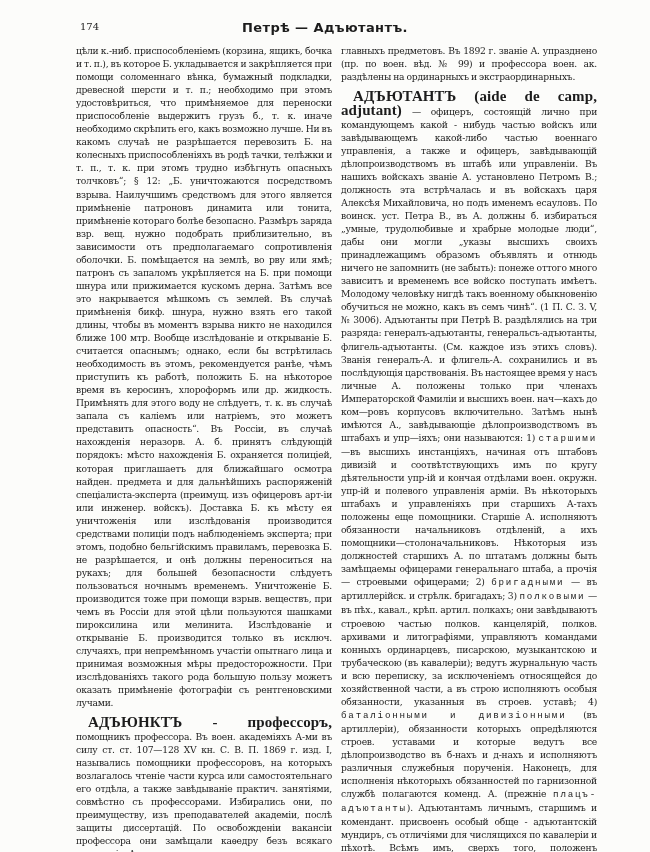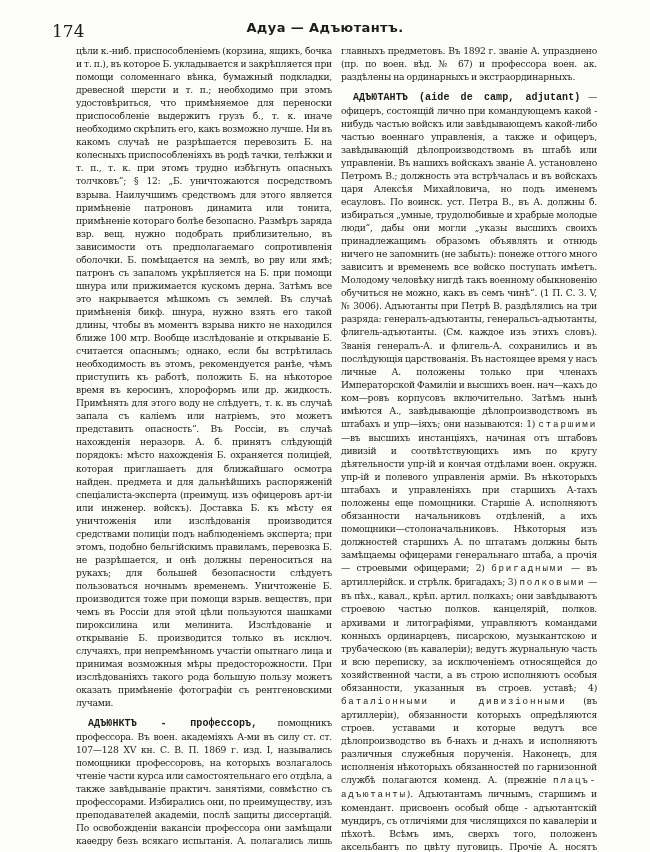--- a/index.html
+++ b/index.html
@@ -10,22 +10,22 @@
     margin:0 auto;
     background:#fcfcfa;
     color:#1c1c1c;
     overflow:hidden;
     font-family:"DejaVu Serif", serif;
   }
   .running-head {
     position:absolute; top:20px; left:0; width:650px; height:18px;
   }
   .folio {
-    position:absolute; left:52px; top:1px;
-    font-size:17px; font-family:"DejaVu Serif", serif;
+    position:absolute; left:80px; top:1px;
+    font-size:10px; font-family:"DejaVu Serif", serif;
   }
   .head-title {
     position:absolute; left:0; width:100%; text-align:center; top:0;
     font-family:"DejaVu Sans", sans-serif;
     font-weight:bold; font-size:13px; letter-spacing:0.4px;
   }
   .columns {
     position:absolute; top:44px; left:76px; width:521px;
     display:flex; gap:9px;
   }
@@ -34,38 +34,38 @@
     font-size:9.2px;
     line-height:13.05px;
     text-align:justify;
     letter-spacing:-0.25px;
     word-spacing:-0.5px;
     hyphens:auto; -webkit-hyphens:auto;
   }
   .col p.para { margin:0; }
   .col p.entry { text-indent:12px; margin-top:6.5px; }
   .run-bold {
-    font-family:Liberation Mono, monospace;
+    font-family:Liberation Serif, serif;
     font-weight:bold;
-    font-size:10px;
+    font-size:15px;
     letter-spacing:0.1px;
   }
   .run-spaced { letter-spacing:1.8px;font-family:Liberation Mono, monospace; }
 </style>
 </head>
 <body>
 
 <div class="page" style="background: rgb(252, 252, 250); color: rgb(28, 28, 28);">
   <div class="running-head">
     <span class="folio">174</span>
-    <span class="head-title">Адуа — Адъютантъ.</span>
+    <span class="head-title">Петрѣ — Адъютантъ.</span>
   </div>
   <div class="columns">
     <div class="col">
         <p class="para"><span>цѣли к.-ниб. приспособленіемъ (корзина, ящикъ, бочка и т. п.), въ которое Б. укладывается и закрѣпляется при помощи соломеннаго вѣнка, бумажный подкладки, древесной шерсти и т. п.; необходимо при этомъ удостовѣриться, что примѣняемое для переноски приспособленіе выдержитъ грузъ б., т. к. иначе необходимо скрѣпить его, какъ возможно лучше. Ни въ какомъ случаѣ не разрѣшается перевозить Б. на колесныхъ приспособленіяхъ въ родѣ тачки, телѣжки и т. п., т. к. при этомъ трудно избѣгнуть опасныхъ толчковъ“; § 12: „Б. уничтожаются посредствомъ взрыва. Наилучшимъ средствомъ для этого является примѣненіе патроновъ динамита или тонита, примѣненіе котораго болѣе безопасно. Размѣръ заряда взр. вещ. нужно подобрать приблизительно, въ зависимости отъ предполагаемаго сопротивленія оболочки. Б. помѣщается на землѣ, во рву или ямѣ; патронъ съ запаломъ укрѣпляется на Б. при помощи шнура или прижимается кускомъ дерна. Затѣмъ все это накрывается мѣшкомъ съ землей. Въ случаѣ примѣненія бикф. шнура, нужно взять его такой длины, чтобы въ моментъ взрыва никто не находился ближе 100 мтр. Вообще изслѣдованіе и открываніе Б. считается опаснымъ; однако, если бы встрѣтилась необходимость въ этомъ, рекомендуется ранѣе, чѣмъ приступить къ работѣ, положить Б. на нѣкоторое время въ керосинъ, хлороформъ или др. жидкость. Примѣнять для этого воду не слѣдуетъ, т. к. въ случаѣ запала съ каліемъ или натріемъ, это можетъ представить опасность“. Въ Россіи, въ случаѣ нахожденія неразорв. А. б. принятъ слѣдующій порядокъ: мѣсто нахожденія Б. охраняется полиціей, которая приглашаетъ для ближайшаго осмотра найден. предмета и для дальнѣйшихъ распоряженій спеціалиста-эксперта (преимущ. изъ офицеровъ арт-іи или инженер. войскъ). Доставка Б. къ мѣсту ея уничтоженія или изслѣдованія производится средствами полиціи подъ наблюденіемъ эксперта; при этомъ, подобно бельгійскимъ правиламъ, перевозка Б. не разрѣшается, и онѣ должны переноситься на рукахъ; для большей безопасности слѣдуетъ пользоваться ночнымъ временемъ. Уничтоженіе Б. производится тоже при помощи взрыв. веществъ, при чемъ въ Россіи для этой цѣли пользуются шашками пироксилина или мелинита. Изслѣдованіе и открываніе Б. производится только въ исключ. случаяхъ, при непремѣнномъ участіи опытнаго лица и принимая возможныя мѣры предосторожности. При изслѣдованіяхъ такого рода большую пользу можетъ оказать примѣненіе фотографіи съ рентгеновскими лучами.</span></p>
         <p class="para entry"><span class="run-bold">АДЪЮНКТЪ - профессоръ,</span><span> помощникъ профессора. Въ воен. академіяхъ А-ми въ силу ст. ст. 107—128 XV кн. С. В. П. 1869 г. изд. I, назывались помощники профессоровъ, на которыхъ возлагалось чтеніе части курса или самостоятельнаго его отдѣла, а также завѣдываніе практич. занятіями, совмѣстно съ профессорами. Избирались они, по преимуществу, изъ преподавателей академіи, послѣ защиты диссертацій. По освобожденіи вакансіи профессора они замѣщали каѳедру безъ всякаго испытанія. А. полагались лишь при каѳедрахъ</span></p>
       </div>
     <div class="col">
-        <p class="para"><span>главныхъ предметовъ. Въ 1892 г. званіе А. упразднено (пр. по воен. вѣд. № 67) и профессора воен. ак. раздѣлены на ординарныхъ и экстраординарныхъ.</span></p>
+        <p class="para"><span>главныхъ предметовъ. Въ 1892 г. званіе А. упразднено (пр. по воен. вѣд. № 99) и профессора воен. ак. раздѣлены на ординарныхъ и экстраординарныхъ.</span></p>
         <p class="para entry"><span class="run-bold">АДЪЮТАНТЪ (aide de camp, adjutant)</span><span> — офицеръ, состоящій лично при командующемъ какой - нибудь частью войскъ или завѣдывающемъ какой-либо частью военнаго управленія, а также и офицеръ, завѣдывающій дѣлопроизводствомъ въ штабѣ или управленіи. Въ нашихъ войскахъ званіе А. установлено Петромъ В.; должность эта встрѣчалась и въ войскахъ царя Алексѣя Михайловича, но подъ именемъ есауловъ. По воинск. уст. Петра В., въ А. должны б. избираться „умные, трудолюбивые и храбрые молодые люди“, дабы они могли „указы высшихъ своихъ принадлежащимъ образомъ объявлять и отнюдь ничего не запомнить (не забыть): понеже оттого много зависитъ и временемъ все войско поступать имѣетъ. Молодому человѣку нигдѣ такъ военному обыкновенію обучиться не можно, какъ въ семъ чинѣ“. (1 П. С. З. V, № 3006). Адъютанты при Петрѣ В. раздѣлялись на три разряда: генералъ-адъютанты, генеральсъ-адъютанты, флигель-адъютанты. (См. каждое изъ этихъ словъ). Званія генералъ-А. и флигель-А. сохранились и въ послѣдующія царствованія. Въ настоящее время у насъ личные А. положены только при членахъ Императорской Фамиліи и высшихъ воен. нач—кахъ до ком—ровъ корпусовъ включительно. Затѣмъ нынѣ имѣются А., завѣдывающіе дѣлопроизводствомъ въ штабахъ и упр—іяхъ; они называются: 1) </span><span class="run-spaced">старшими</span><span>—въ высшихъ инстанціяхъ, начиная отъ штабовъ дивизій и соотвѣтствующихъ имъ по кругу дѣятельности упр-ій и кончая отдѣлами воен. окружн. упр-ій и полевого управленія арміи. Въ нѣкоторыхъ штабахъ и управленіяхъ при старшихъ А-тахъ положены еще помощники. Старшіе А. исполняютъ обязанности начальниковъ отдѣленій, а ихъ помощники—столоначальниковъ. Нѣкоторыя изъ должностей старшихъ А. по штатамъ должны быть замѣщаемы офицерами генеральнаго штаба, а прочія — строевыми офицерами; 2) </span><span class="run-spaced">бригадными</span><span> — въ артиллерійск. и стрѣлк. бригадахъ; 3) </span><span class="run-spaced">полковыми</span><span> — въ пѣх., кавал., крѣп. артил. полкахъ; они завѣдываютъ строевою частью полков. канцелярій, полков. архивами и литографіями, управляютъ командами конныхъ ординарцевъ, писарскою, музыкантскою и трубаческою (въ кавалеріи); ведутъ журнальную часть и всю переписку, за исключеніемъ относящейся до хозяйственной части, а въ строю исполняютъ особыя обязанности, указанныя въ строев. уставѣ; 4) </span><span class="run-spaced">баталіонными и дивизіонными</span><span> (въ артиллеріи), обязанности которыхъ опредѣляются строев. уставами и которые ведутъ все дѣлопроизводство въ б-нахъ и д-нахъ и исполняютъ различныя служебныя порученія. Наконецъ, для исполненія нѣкоторыхъ обязанностей по гарнизонной службѣ полагаются коменд. А. (прежніе </span><span class="run-spaced">плацъ-адъютанты</span><span>). Адъютантамъ личнымъ, старшимъ и комендант. присвоенъ особый обще - адъютантскій мундиръ, съ отличіями для числящихся по кавалеріи и пѣхотѣ. Всѣмъ имъ, сверхъ того, положенъ аксельбантъ по цвѣту пуговицъ. Прочіе А. носятъ мундиръ своей части, съ аксельбантами изъ уланскаго этишкетнаго шнура. Назначеніе</span></p>
       </div>
   </div>
 </div>
 
 </body></html>

